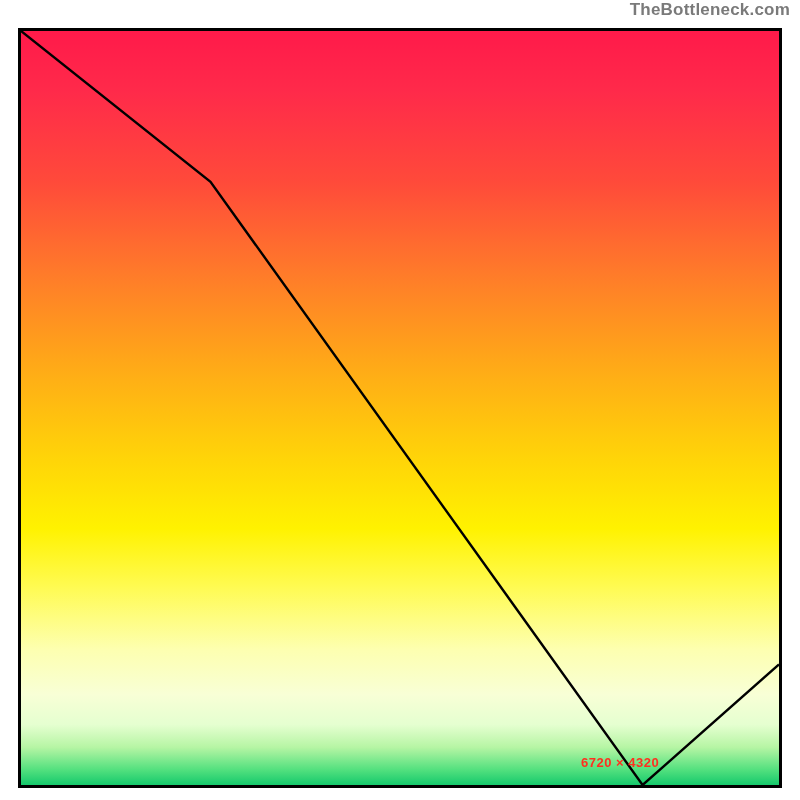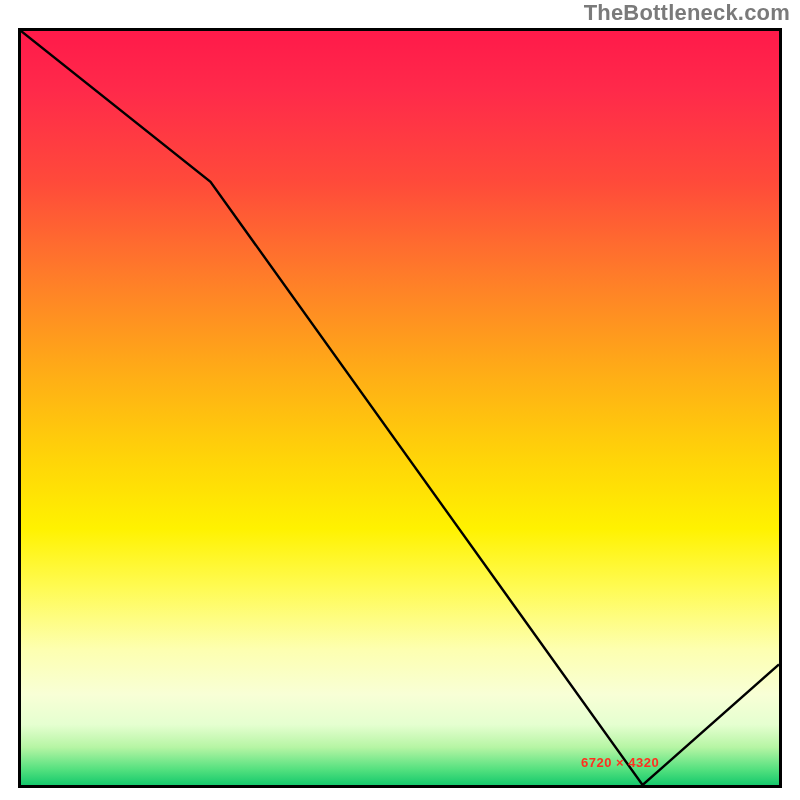--- a/index.html
+++ b/index.html
@@ -12,21 +12,21 @@
   }
   .container {
     position: relative;
     width: 800px;
     height: 800px;
   }
   .watermark {
     position: absolute;
     top: 0px;
     right: 10px;
-    font-size: 22px;
+    font-size: 17px;
     font-weight: bold;
     color: #7a7a7a;
     letter-spacing: 0.2px;
   }
   .plot-outer {
     position: absolute;
     left: 18px;
     top: 28px;
     width: 764px;
     height: 760px;

